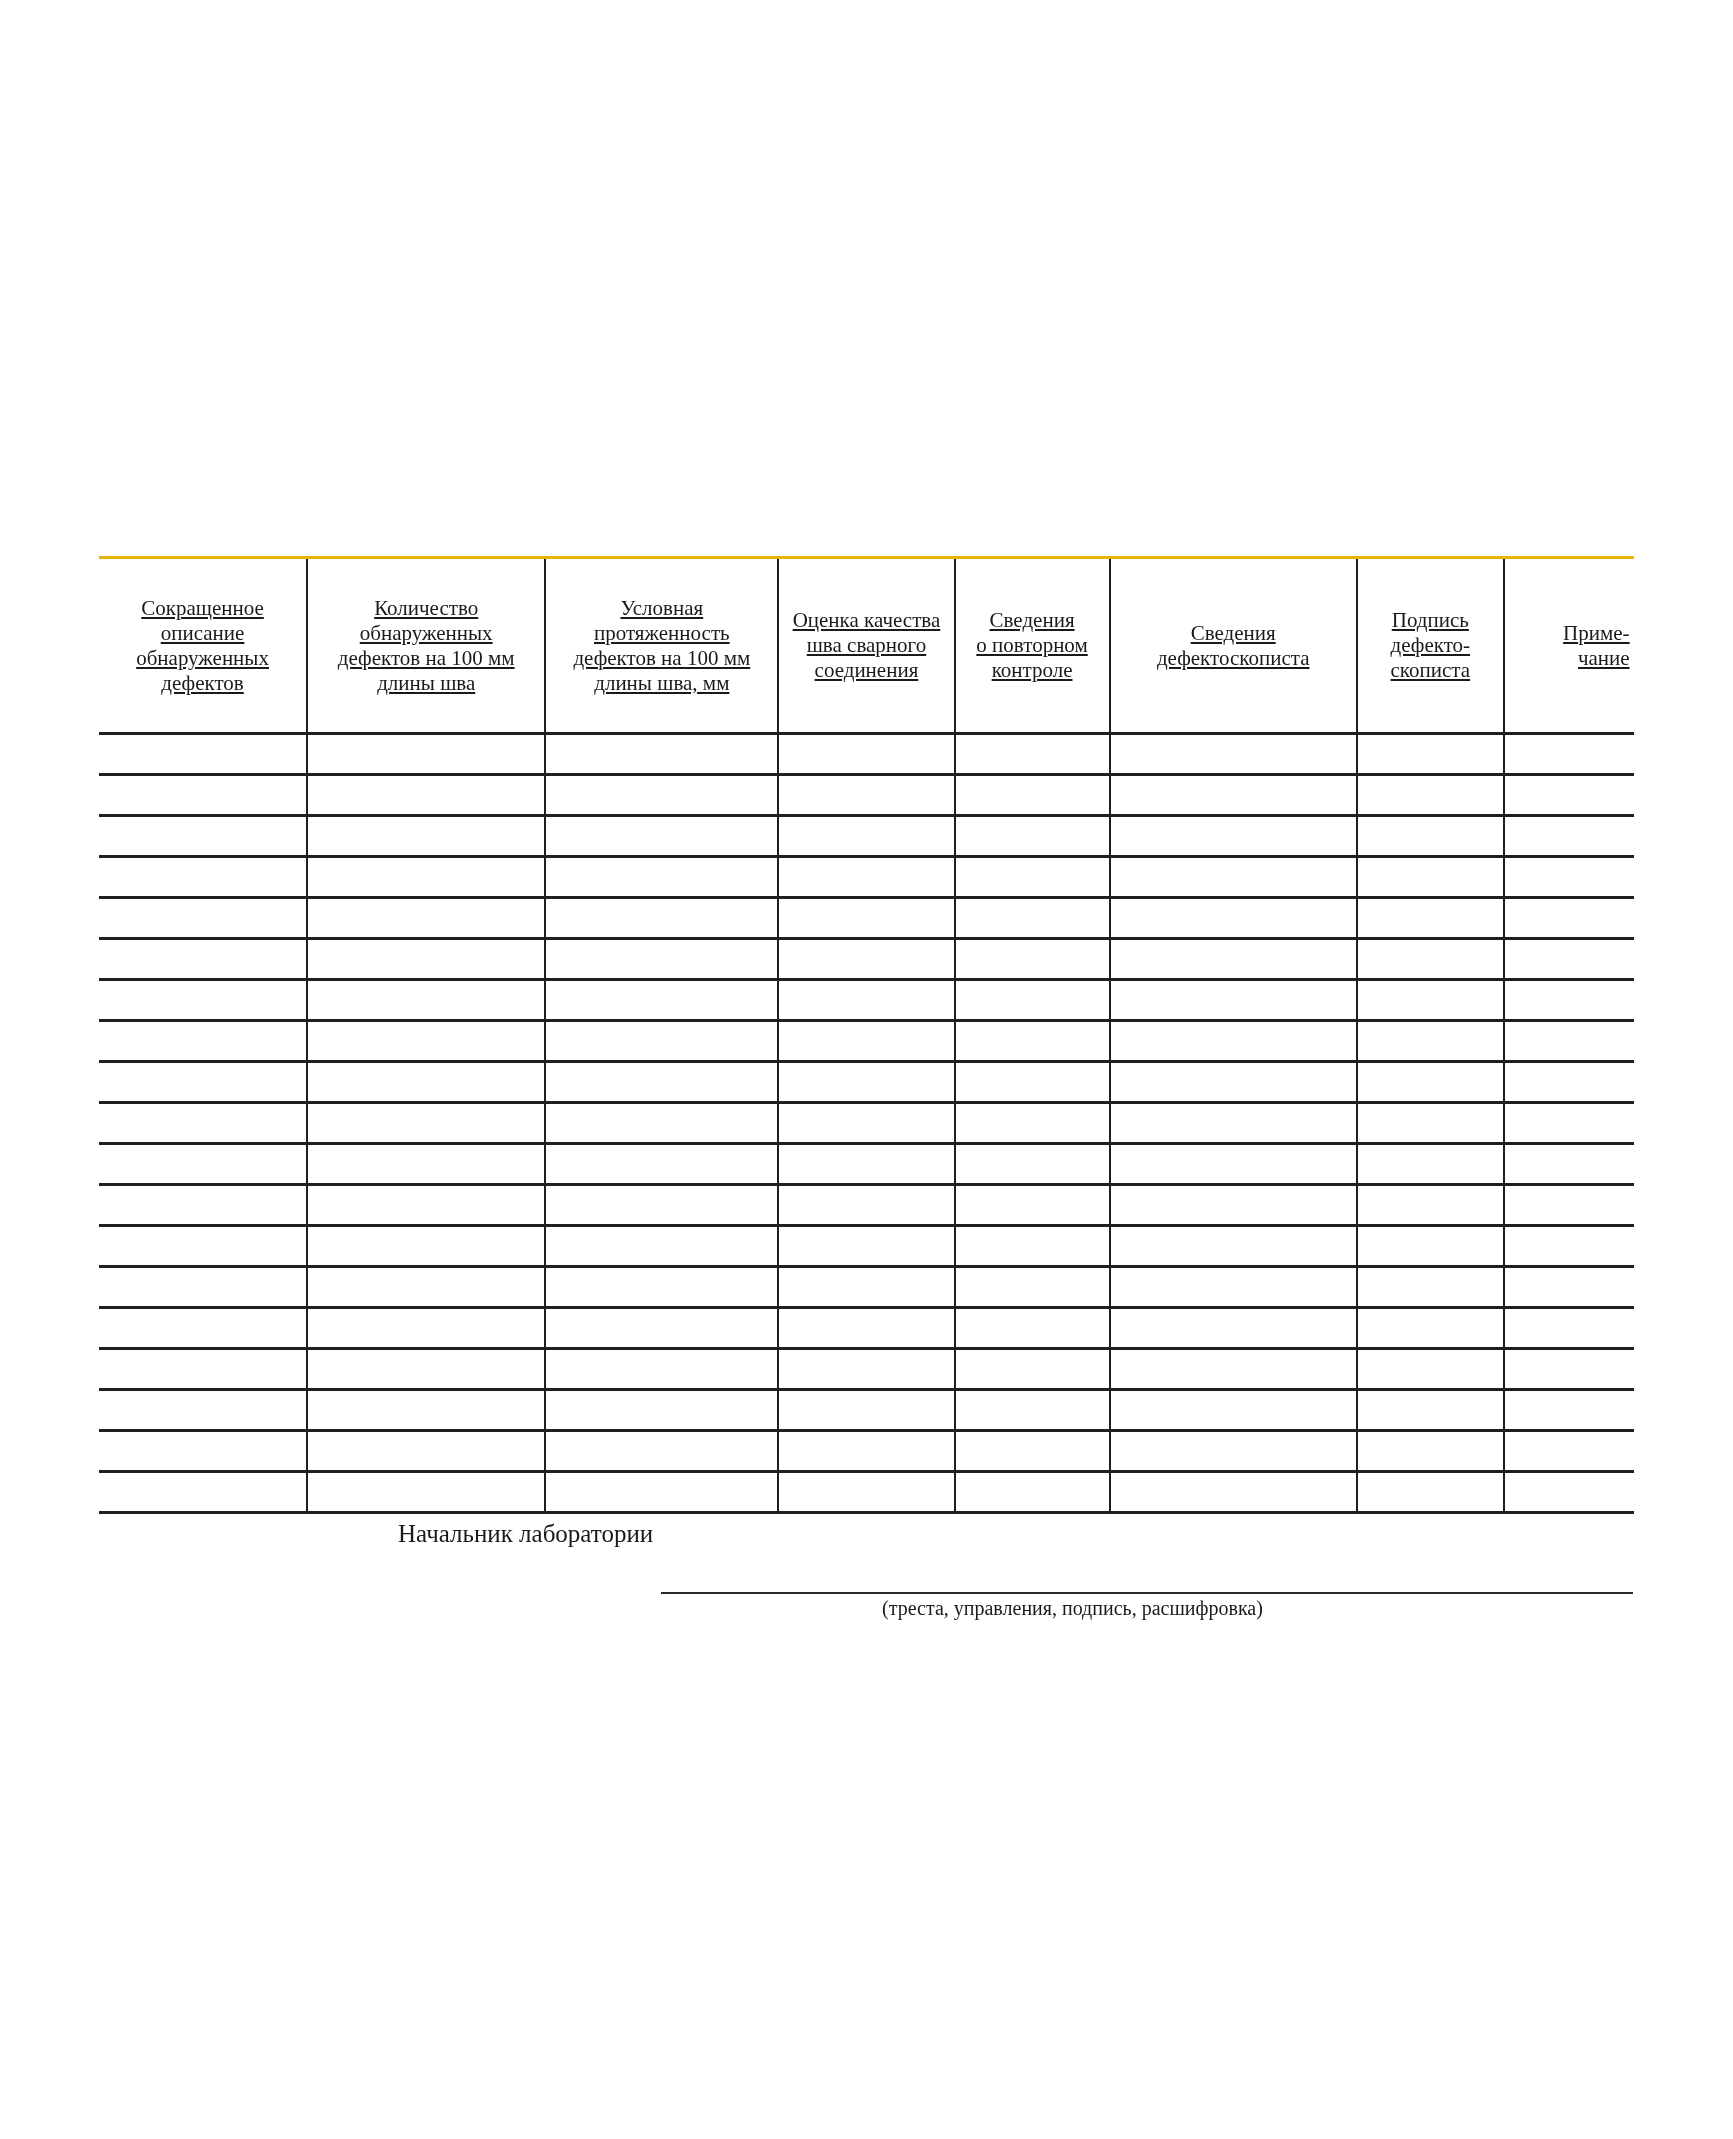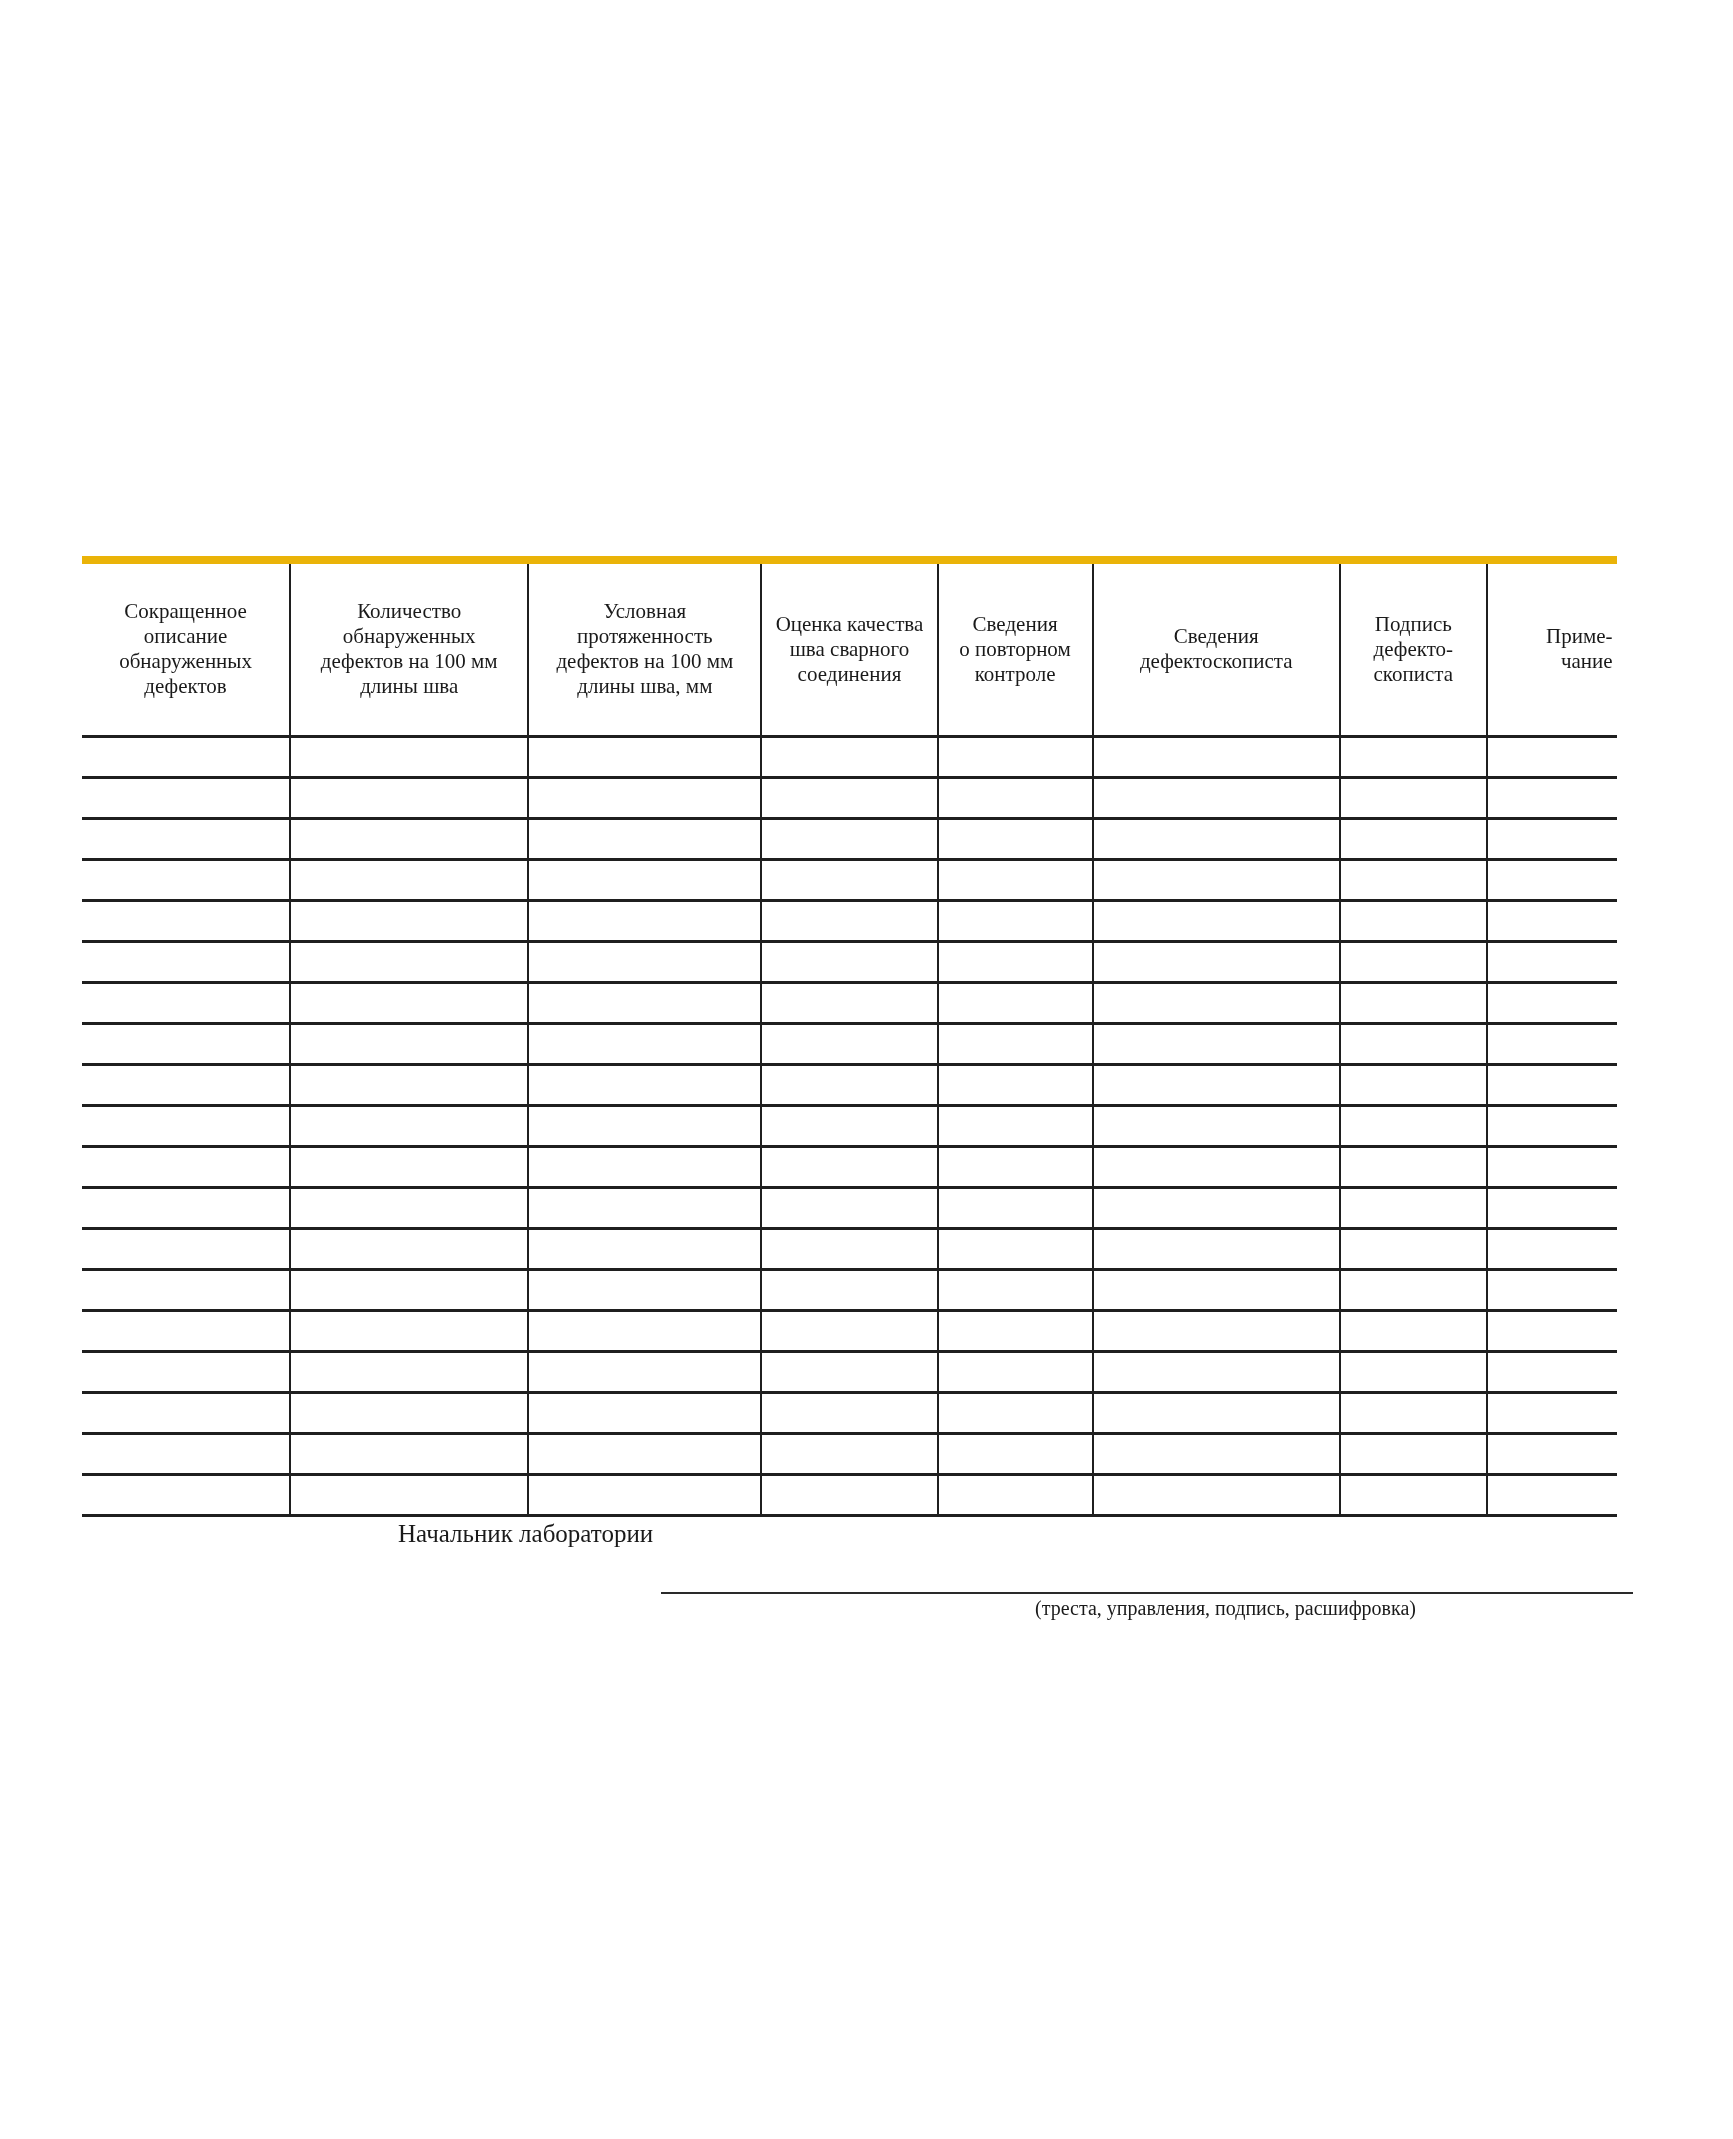--- a/index.html
+++ b/index.html
@@ -13,26 +13,27 @@
     height: 2140px;
     background: #ffffff;
     font-family: "Liberation Serif", "DejaVu Serif", serif;
     color: #1a1a1a;
     overflow: hidden;
   }
 
   
   table.registry {
     position: absolute;
-    left: 82px;
+    left: 99px;
     top: 556px;
     width: 1535px;
     border-collapse: collapse;
     table-layout: fixed;
-    border-top: 8px solid #eab308;
+    border-top: 3px solid #eab308;
+    text-decoration: underline;
   }
   table.registry th,
   table.registry td {
     border-right: 2.2px solid #1f1f1f;
     border-bottom: 3px solid #1f1f1f;
     padding: 0 4.4px;
     text-align: center;
     vertical-align: middle;
     font-weight: normal;
     color: #1a1a1a;
@@ -77,21 +78,21 @@
     top: 1565px;
     width: 972px;
     height: 27px;
     border-bottom: 2.2px solid #2a2a2a;
   }
   .sig-caption {
     position: absolute;
     left: 882px;
     top: 1596px;
     width: 534px;
-    text-align: right;
+    text-align: left;
     font-size: 20px;
     line-height: 24px;
     white-space: nowrap;
   }
 </style>
 </head>
 <body>
 
 <div class="page">
 

